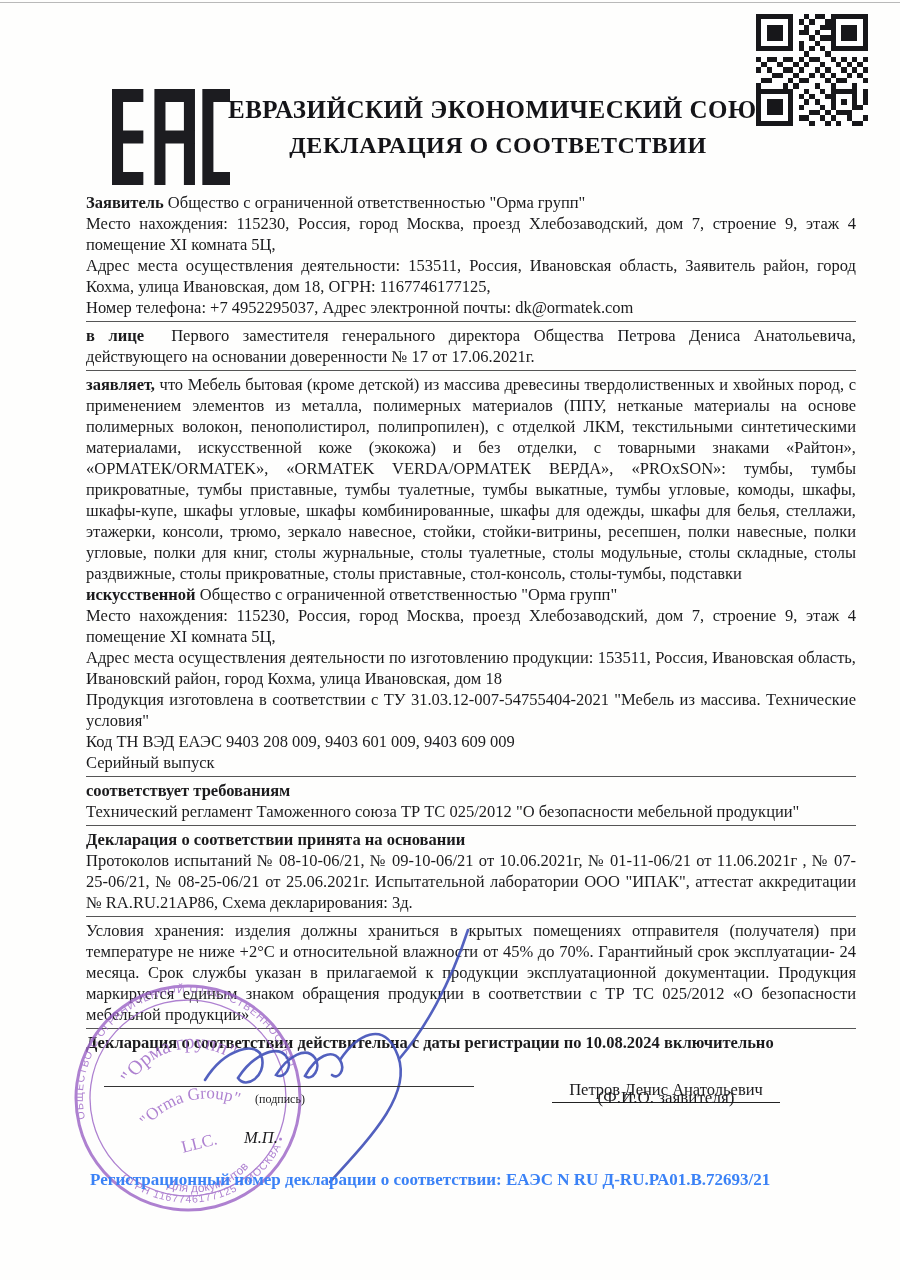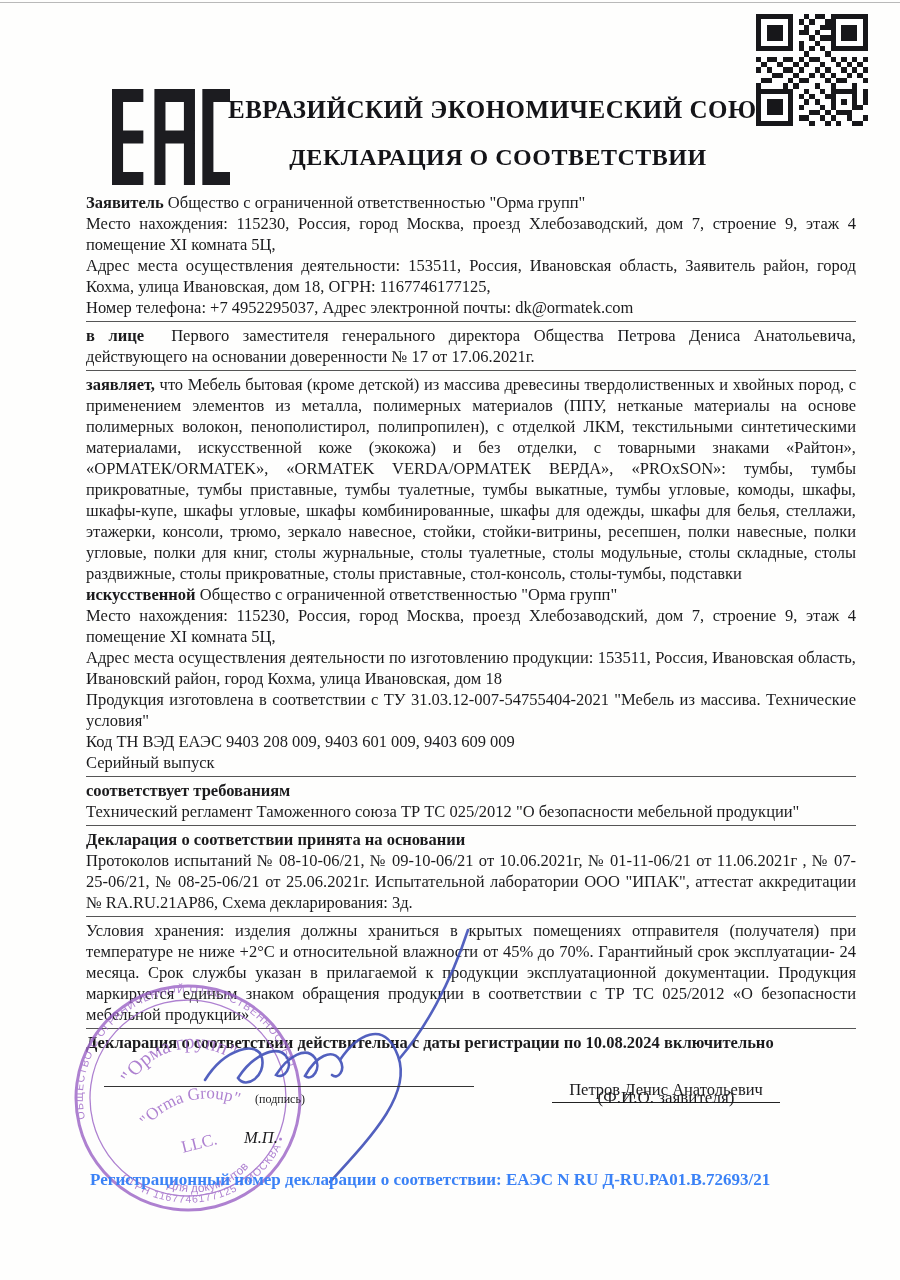--- a/index.html
+++ b/index.html
@@ -6,21 +6,21 @@
   .page{
     position:relative;width:900px;height:1280px;background:#fefefd;
     font-family:"Liberation Serif","DejaVu Serif",serif;color:#1b1b1d;
     overflow:hidden;
   }
   .scan-edge{position:absolute;top:2px;left:0;width:100%;height:1px;background:#b9b9b9;}
   
   .eac-logo{position:absolute;left:112px;top:88px;width:118px;height:98px;}
   .titles{position:absolute;left:228px;top:96px;width:540px;text-align:center;font-weight:bold;color:#141418;}
   .title-line1{font-size:25px;letter-spacing:0.5px;white-space:nowrap;}
-  .title-line2{font-size:24px;letter-spacing:0.5px;margin-top:20px;white-space:nowrap;}
+  .title-line2{font-size:24px;letter-spacing:0.5px;margin-top:8px;white-space:nowrap;}
   .qr{position:absolute;left:756px;top:14px;width:112px;height:112px;}
   
   .content{
     position:absolute;left:86px;top:192px;width:770px;
     font-size:16.5px;line-height:21px;text-align:justify;
   }
   .content p{margin:0;}
   .lead{font-weight:bold;}
   .sect-hr{border:0;border-top:1.5px solid #555;margin:3px 0 3px 0;}
   .heading{font-weight:bold;}

